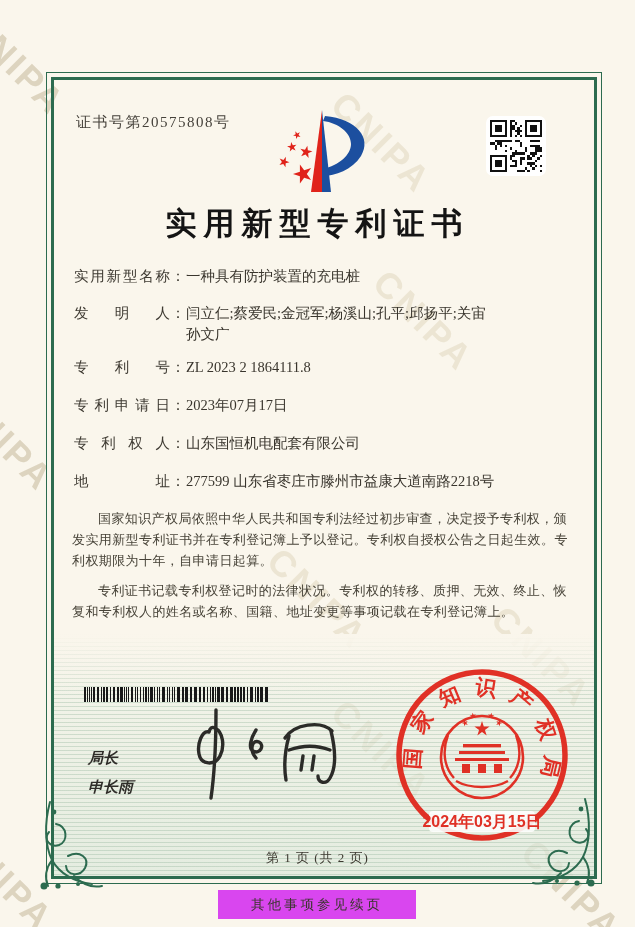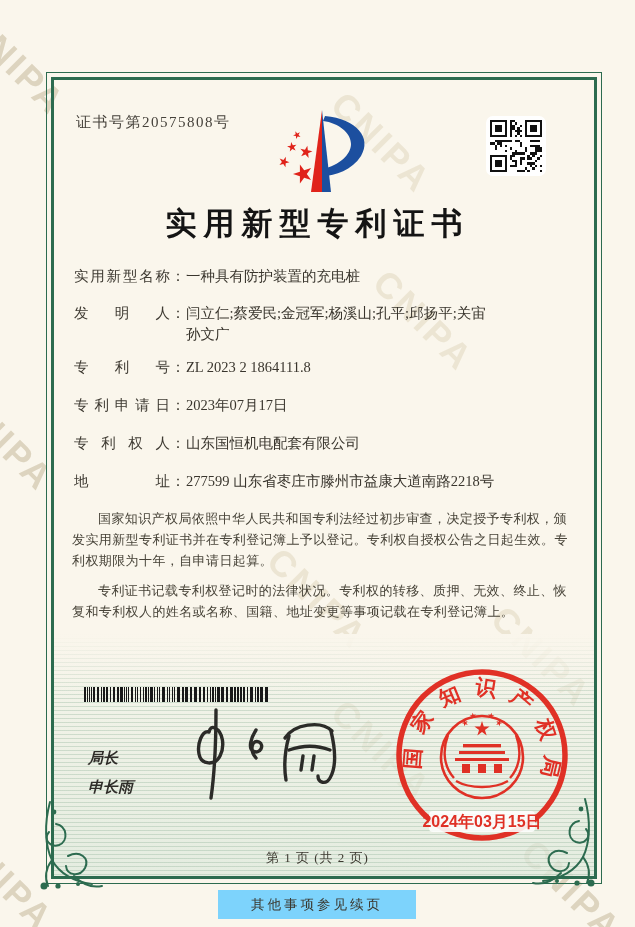--- a/index.html
+++ b/index.html
@@ -75,21 +75,21 @@
     font-size:15px; font-weight:600; color:#2f2d29; line-height:29px;font-style:italic;
   }
   .signature{position:absolute; left:182px; top:698px; width:178px; height:108px;}
   .seal{position:absolute; left:392px; top:665px; width:180px; height:180px;}
   .page-indicator{
     position:absolute; left:0; top:849px; width:100%; text-align:center;
     font-size:13px; color:#3d3a31; letter-spacing:1px;
   }
   .cont-note{
     position:absolute; left:218px; top:890px; width:198px; height:29px;
-    background:#7dd3fc; display:flex; align-items:center; justify-content:center;
+    background:#d946ef; display:flex; align-items:center; justify-content:center;
     font-size:13.5px; letter-spacing:3px; color:#3a362c;
   }
 </style>
 </head>
 <body>
 
 <div class="page">
 
   <span class="wm wm-strong" style="left:-14px; top:6px;">CNIPA</span>
   <span class="wm wm-soft" style="left:352px; top:84px;">CNIPA</span>

